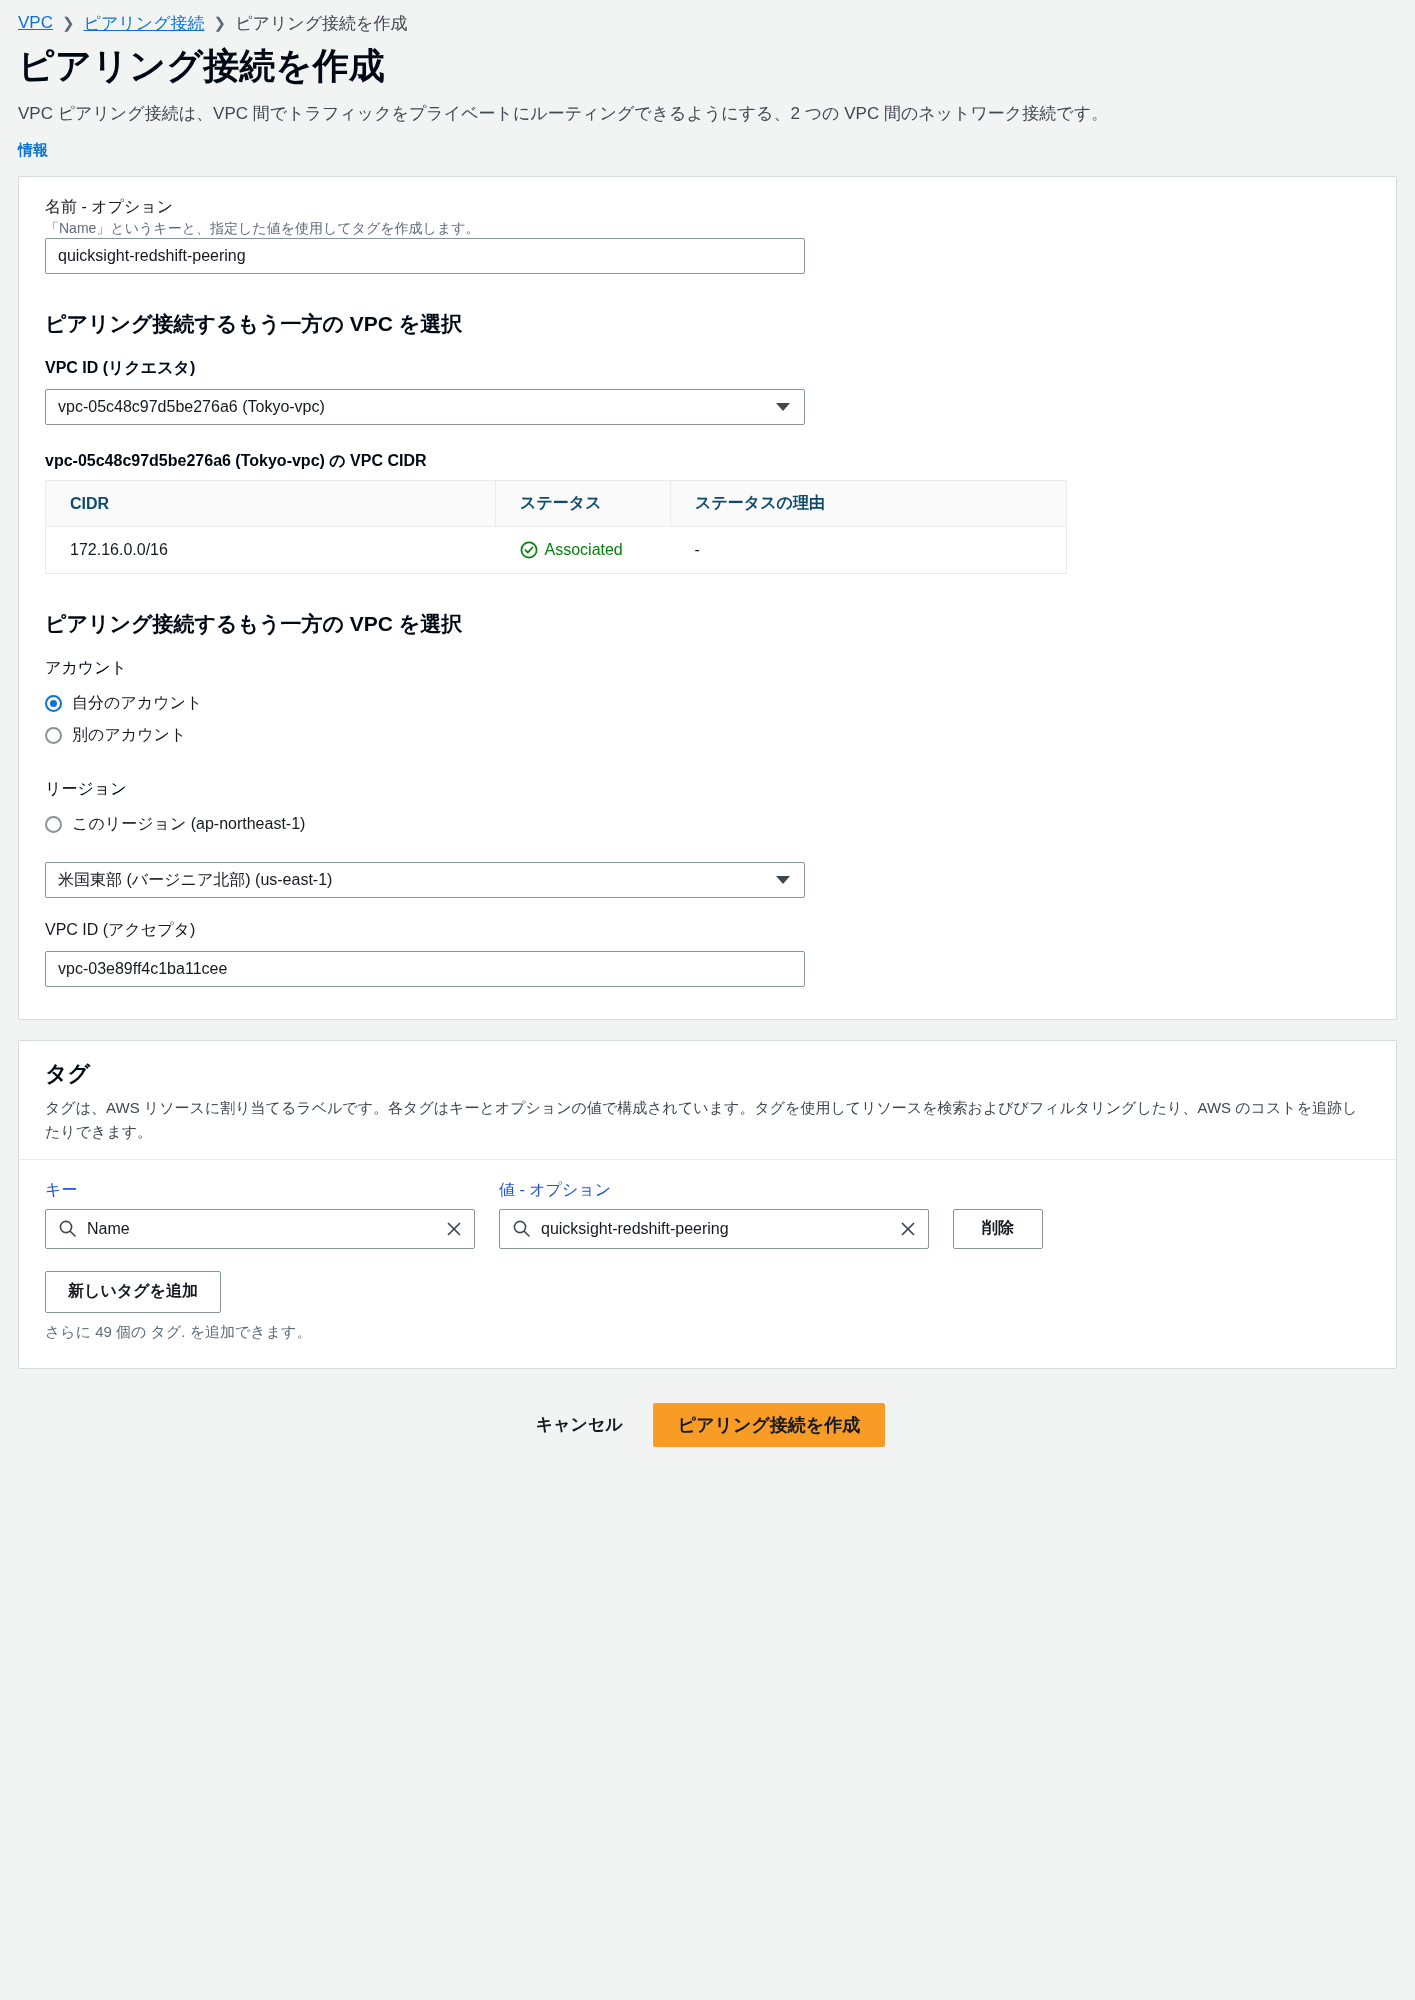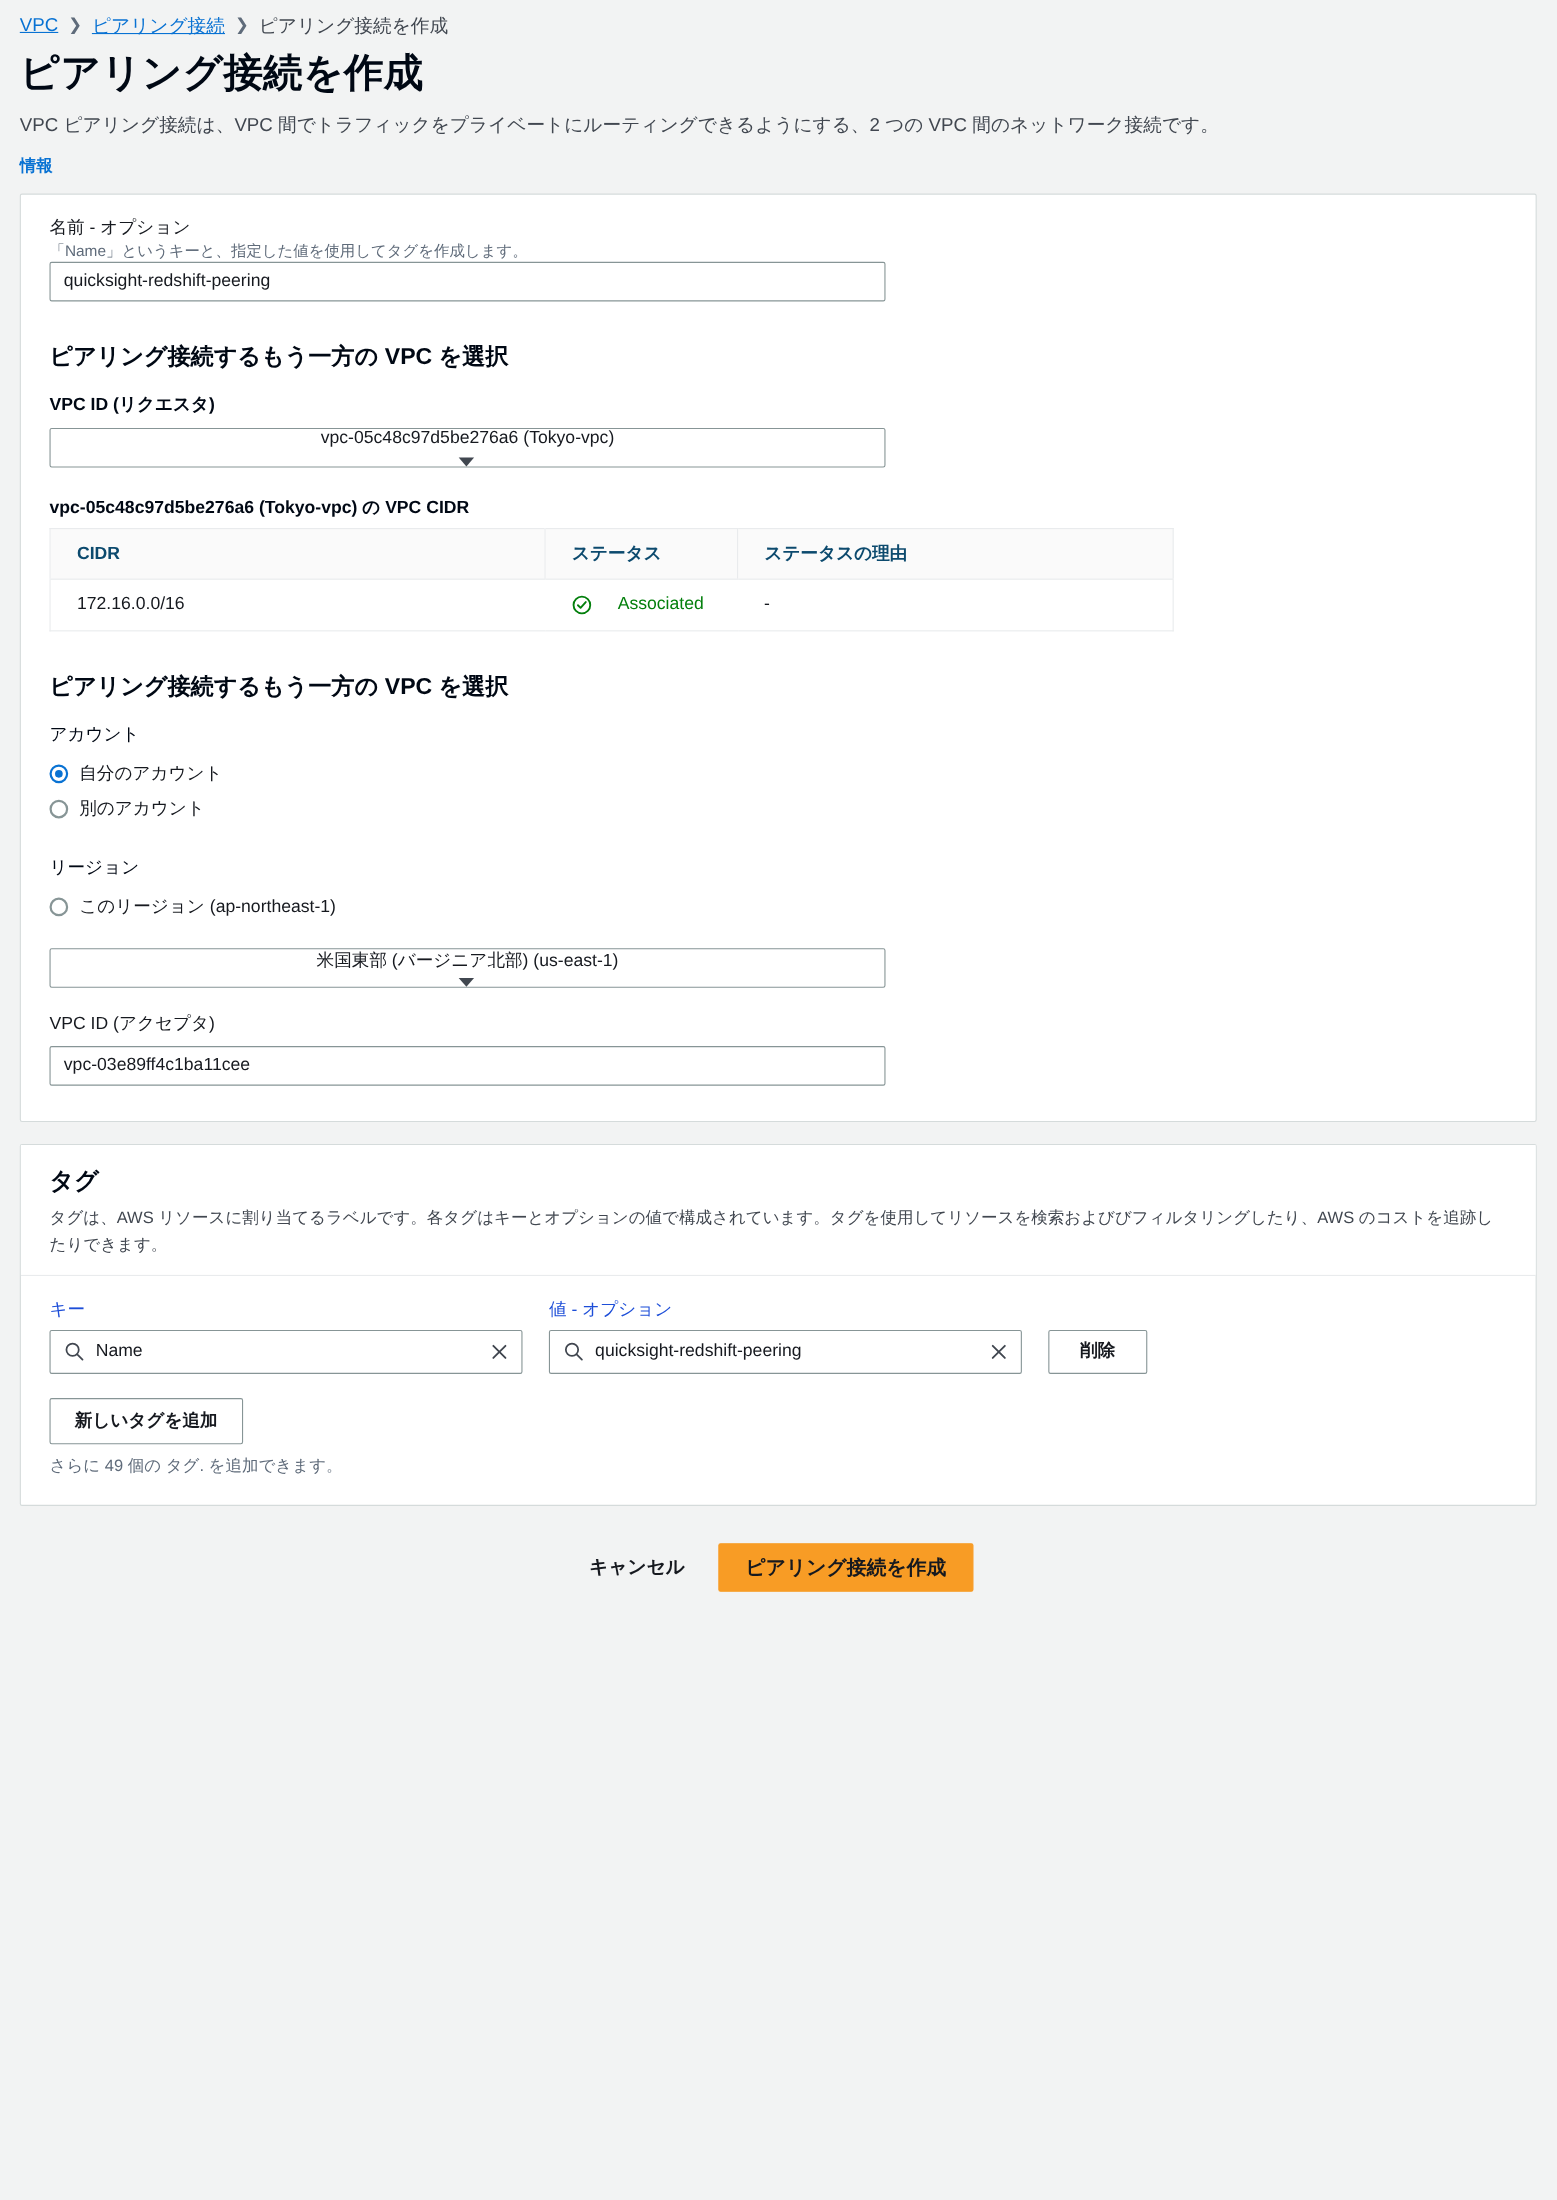--- a/index.html
+++ b/index.html
@@ -114,26 +114,25 @@
   }
 
   .select-input {
     width: 760px;
     height: 36px;
     border: 1px solid #879596;
     border-radius: 2px;
     background: #fff;
     font-size: 16px;
     color: #16191f;
-    padding: 0 0;
+    padding: 0 12px;
     display: flex;
     align-items: center;
     justify-content: space-between;
     cursor: pointer;
-    flex-direction: column;
   }
   .caret {
     width: 0; height: 0;
     border-left: 7px solid transparent;
     border-right: 7px solid transparent;
     border-top: 8px solid #414750;
     margin-right: 2px;
   }
 
   .section-heading {
@@ -174,21 +173,21 @@
     font-size: 16px;
   }
   table.cidr-table thead th + th { border-left: 1px solid #e9ebed; }
   table.cidr-table tbody td {
     padding: 14px 16px 14px 24px;
     color: #16191f;
     background: #fff;
   }
   .col-cidr { width: 450px; }
   .col-status { width: 175px; }
-  .status-cell { display: flex; align-items: flex-start; gap: 24px; }
+  .status-cell { display: flex; align-items: flex-start; gap: 7px; }
   .status-ok { color: #037f0c; font-size: 16px; }
   .check-icon { flex: 0 0 auto; display: block; }
 
   
   .radio-group { margin-bottom: 4px; }
   .radio-row {
     display: flex;
     align-items: center;
     gap: 10px;
     height: 32px;

